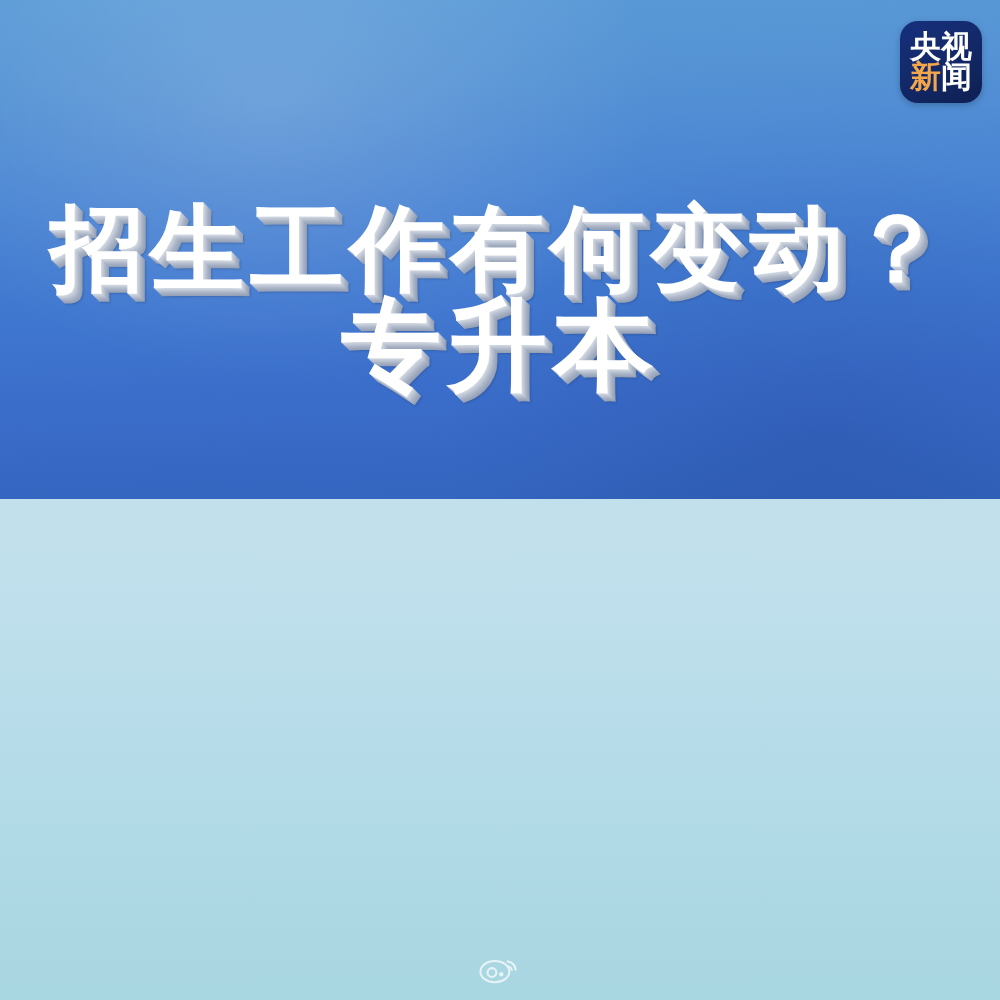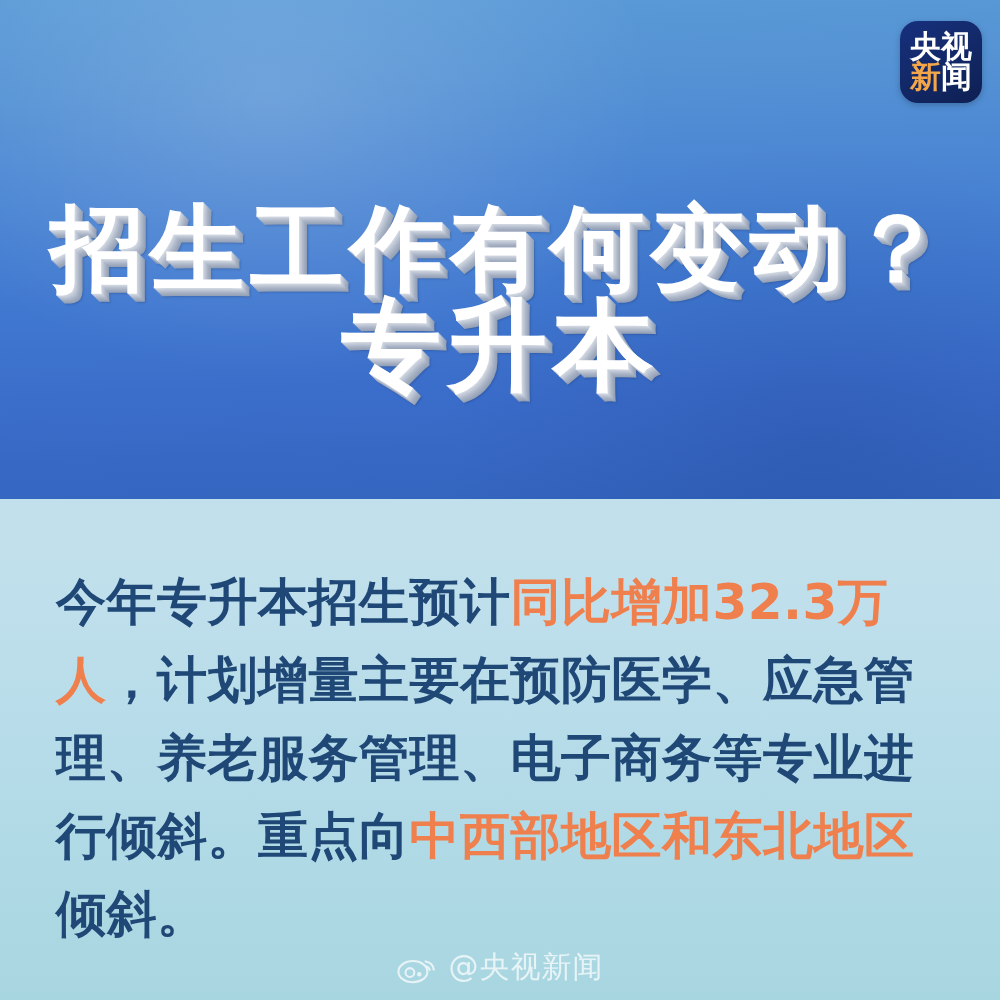--- a/index.html
+++ b/index.html
@@ -202,37 +202,33 @@
     </div>
 
     <div class="title-block">
       <div class="title-line title-line-2">招生工作有何变动？</div>
       <div class="title-line title-line-1">专升本</div>
     </div>
   </div>
 
   <div class="body-panel">
 
-    <div class="body-text">
-      <span>今年专升本招生预计</span><span class="hl">同比增加32.3万人</span><span>，计划增量主要在预防医学、应急管理、养老服务管理、电子商务等专业进行倾斜。重点向</span><span class="hl">中西部地区和东北地区</span><span>倾斜。</span>
-    </div>
 
     <div class="watermark">
       <span>
         <svg class="weibo-icon" viewBox="0 0 48 40" xmlns="http://www.w3.org/2000/svg">
 
           <ellipse cx="18" cy="25.5" rx="17" ry="12.5" fill="none" stroke="rgba(255,255,255,0.92)" stroke-width="2.4"></ellipse>
 
           <circle cx="14.5" cy="26.5" r="5.2" fill="none" stroke="rgba(255,255,255,0.92)" stroke-width="2.4"></circle>
 
           <circle cx="25.5" cy="28.5" r="2.6" fill="rgba(255,255,255,0.92)"></circle>
 
           <path d="M33 13.5 A 11 11 0 0 1 42.5 23" fill="none" stroke="rgba(255,255,255,0.92)" stroke-width="2.6" stroke-linecap="round"></path>
 
           <path d="M33.5 19.5 A 5.2 5.2 0 0 1 37.8 23.6" fill="none" stroke="rgba(255,255,255,0.92)" stroke-width="2.4" stroke-linecap="round"></path>
         </svg>
       </span>
-      <span class="watermark-text">@央视新闻</span>
     </div>
 
   </div>
 
 </div>
 
 </body></html>

